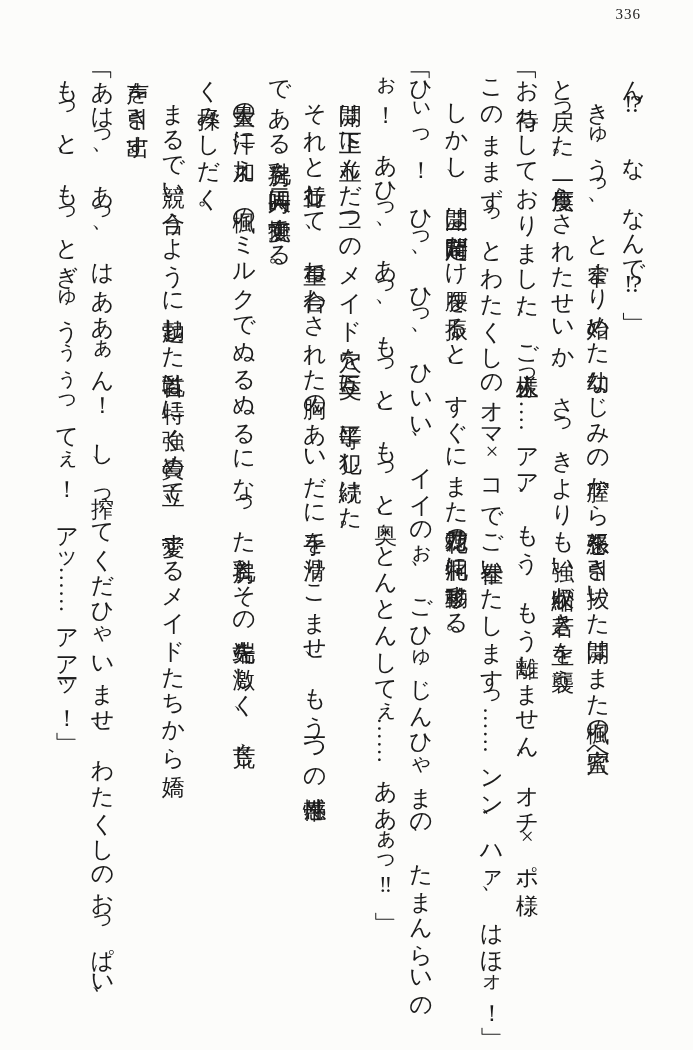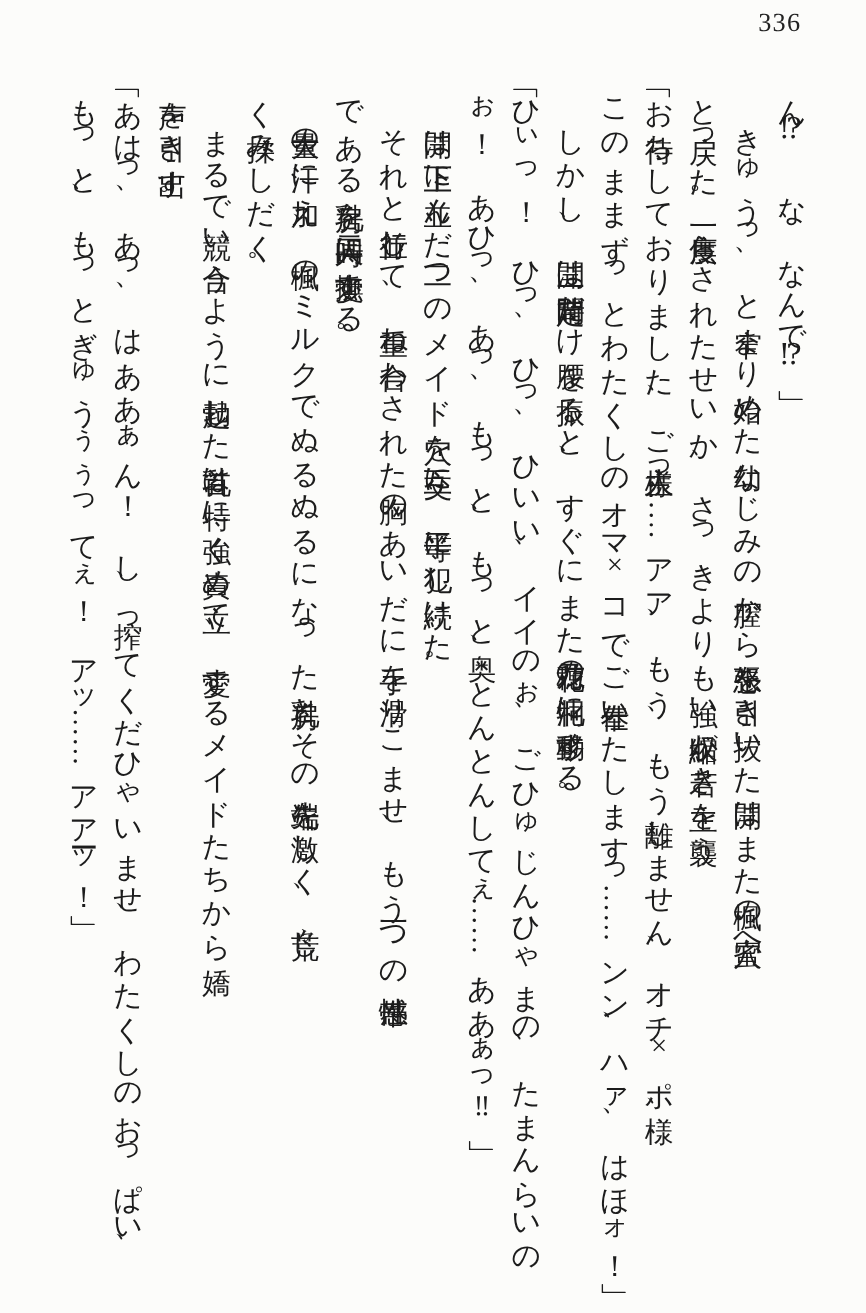--- a/index.html
+++ b/index.html
@@ -12,21 +12,21 @@
     position: relative;
     background: #fcfcfa;
     overflow: hidden;
     font-family: "Liberation Serif", "DejaVu Serif", "DejaVu Sans", serif;
     color: #1c1c1c;
   }
   .page-number {
     position: absolute;
     top: 6px;
     right: 52px;
-    font-size: 21px;
+    font-size: 15px;
     letter-spacing: 1px;
     color: #222;
   }
   .text-block {
     position: absolute;
     top: 64px;
     right: 42px;
     left: 36px;
     height: 952px;
     writing-mode: vertical-rl;

